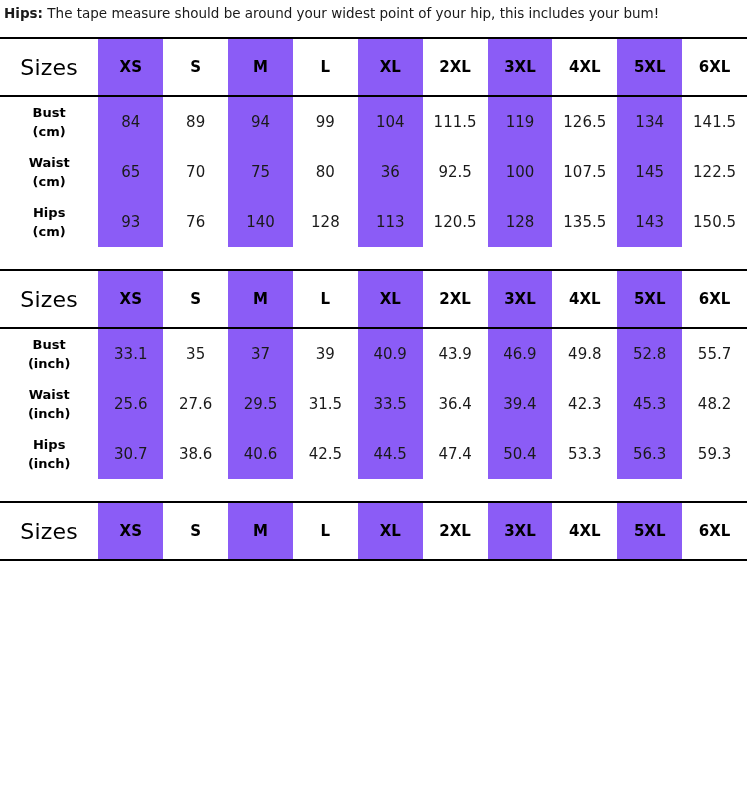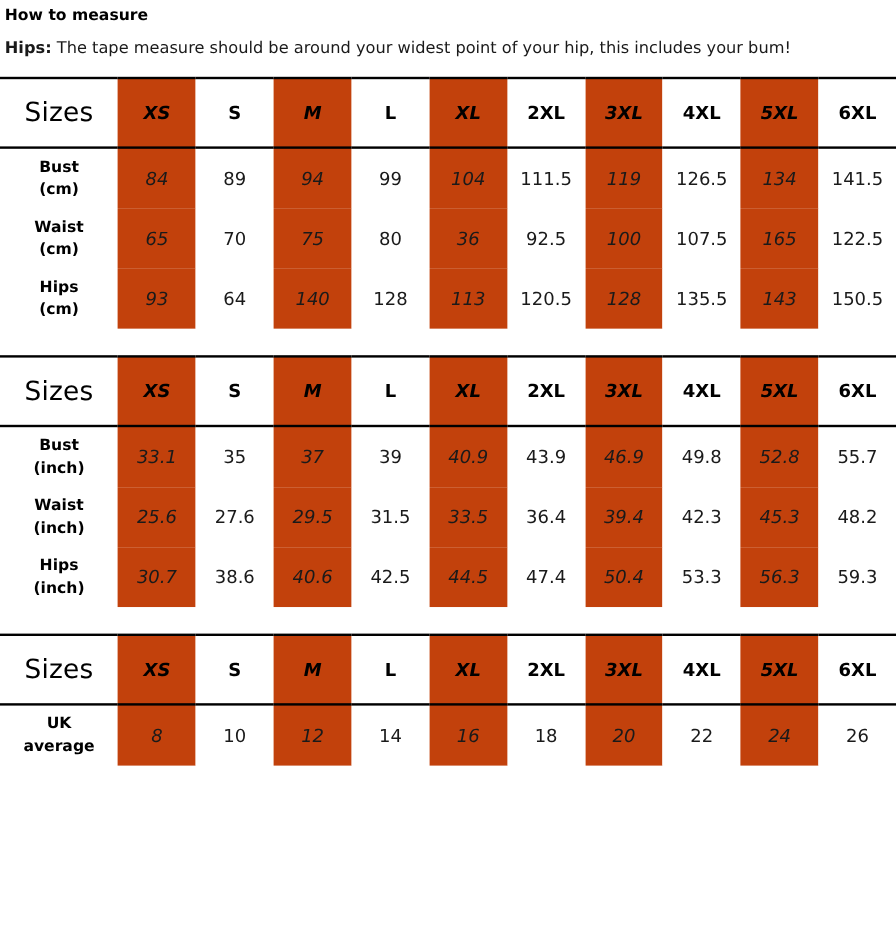--- a/index.html
+++ b/index.html
@@ -66,22 +66,21 @@
     font-weight: normal;
     font-size: 22px;
     letter-spacing: 0.2px;
   }
   table.size-table tr.head-row td.size-head {
     font-weight: bold;
     font-size: 15px;
     color: #000;
   }
   .shaded {
-    background: #c2410c;
-    font-style: italic;
+    background: #8b5cf6;
   }
   .plain {
     background: #ffffff;
   }
   table.size-table tr.head-row td {
     height: 56px;
   }
   .table-gap {
     height: 22px;
     background: #ffffff;
@@ -89,21 +88,20 @@
   .col-label { width: 91px; }
   .col-size  { width: 60px; }
   .last-table td { height: 52px; }
 </style>
 </head>
 <body>
 
 <div class="page">
 
   <div class="howto">
-    <div class="howto-title">How to measure</div>
 
 
 
     <p class="howto-line"><b>Hips:</b><span> The tape measure should be around your widest point of your hip, this includes your bum!</span></p>
   </div>
 
   <div class="tables">
 
     <table class="size-table">
       <colgroup>
@@ -149,27 +147,27 @@
       <tr>
         <td class="label plain"><span>Waist</span><br><span>(cm)</span></td>
         <td class="shaded">65</td>
         <td class="plain">70</td>
         <td class="shaded">75</td>
         <td class="plain">80</td>
         <td class="shaded">36</td>
         <td class="plain">92.5</td>
         <td class="shaded">100</td>
         <td class="plain">107.5</td>
-        <td class="shaded">165</td>
+        <td class="shaded">145</td>
         <td class="plain">122.5</td>
       </tr>
       <tr>
         <td class="label plain"><span>Hips</span><br><span>(cm)</span></td>
         <td class="shaded">93</td>
-        <td class="plain">64</td>
+        <td class="plain">76</td>
         <td class="shaded">140</td>
         <td class="plain">128</td>
         <td class="shaded">113</td>
         <td class="plain">120.5</td>
         <td class="shaded">128</td>
         <td class="plain">135.5</td>
         <td class="shaded">143</td>
         <td class="plain">150.5</td>
       </tr>
     </tbody>
@@ -270,30 +268,17 @@
         <td class="size-head plain">S</td>
         <td class="size-head shaded">M</td>
         <td class="size-head plain">L</td>
         <td class="size-head shaded">XL</td>
         <td class="size-head plain">2XL</td>
         <td class="size-head shaded">3XL</td>
         <td class="size-head plain">4XL</td>
         <td class="size-head shaded">5XL</td>
         <td class="size-head plain">6XL</td>
       </tr>
-      <tr>
-        <td class="label plain"><span>UK</span><br><span>average</span></td>
-        <td class="shaded">8</td>
-        <td class="plain">10</td>
-        <td class="shaded">12</td>
-        <td class="plain">14</td>
-        <td class="shaded">16</td>
-        <td class="plain">18</td>
-        <td class="shaded">20</td>
-        <td class="plain">22</td>
-        <td class="shaded">24</td>
-        <td class="plain">26</td>
-      </tr>
     </tbody>
       </table>
 
   </div>
 </div>
 
 </body></html>

